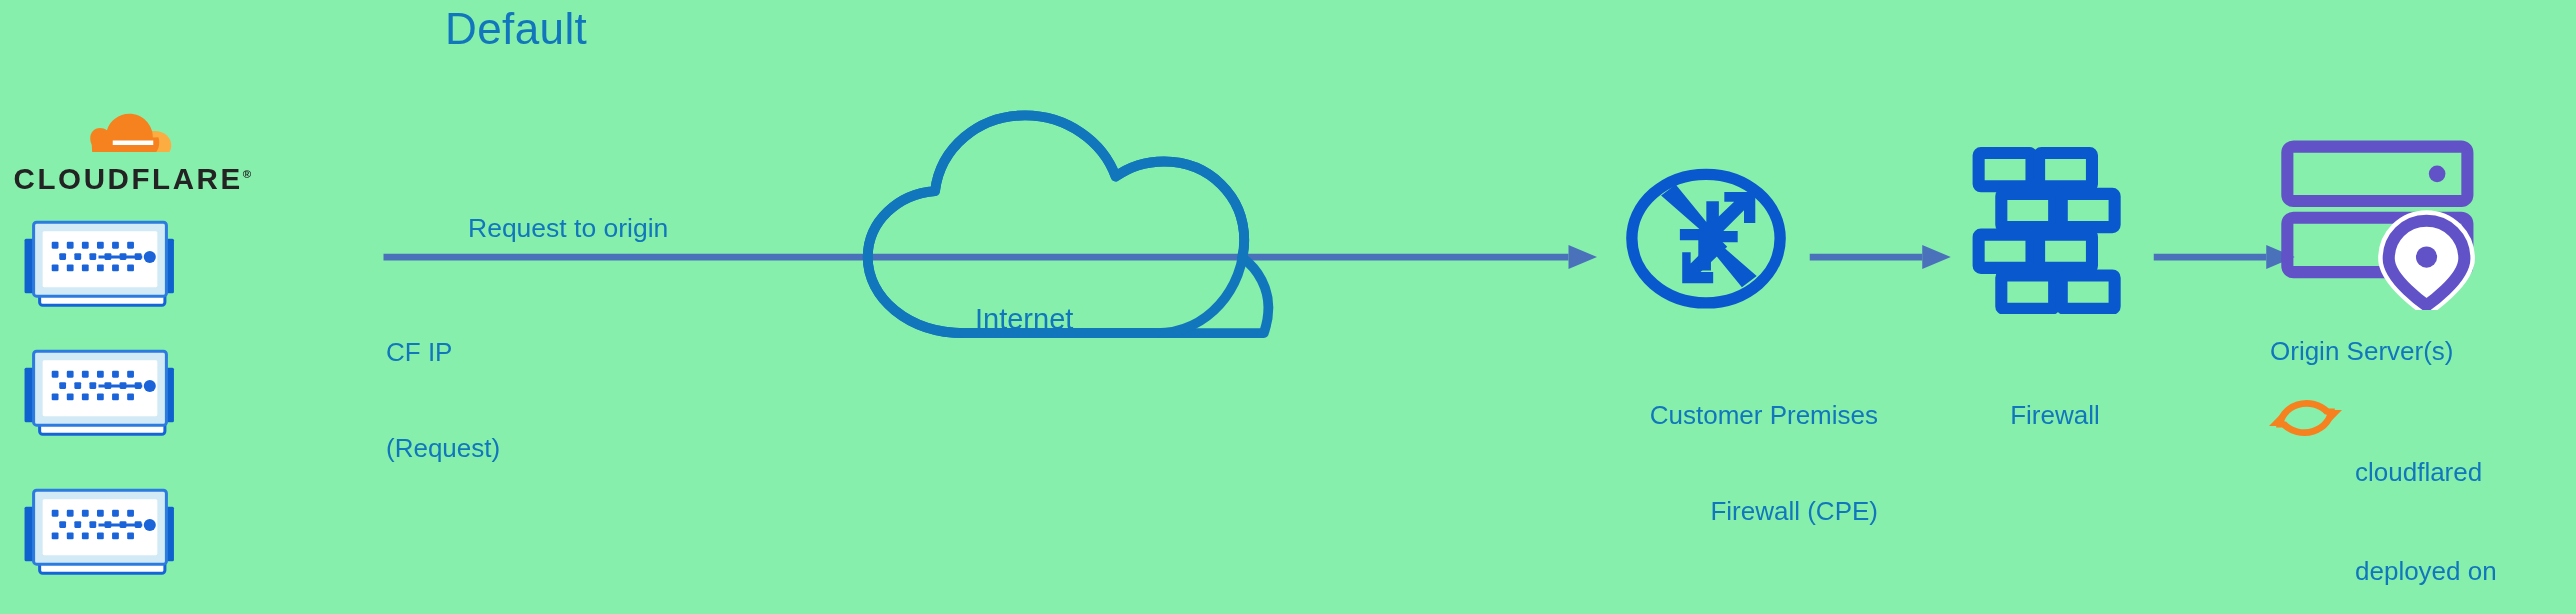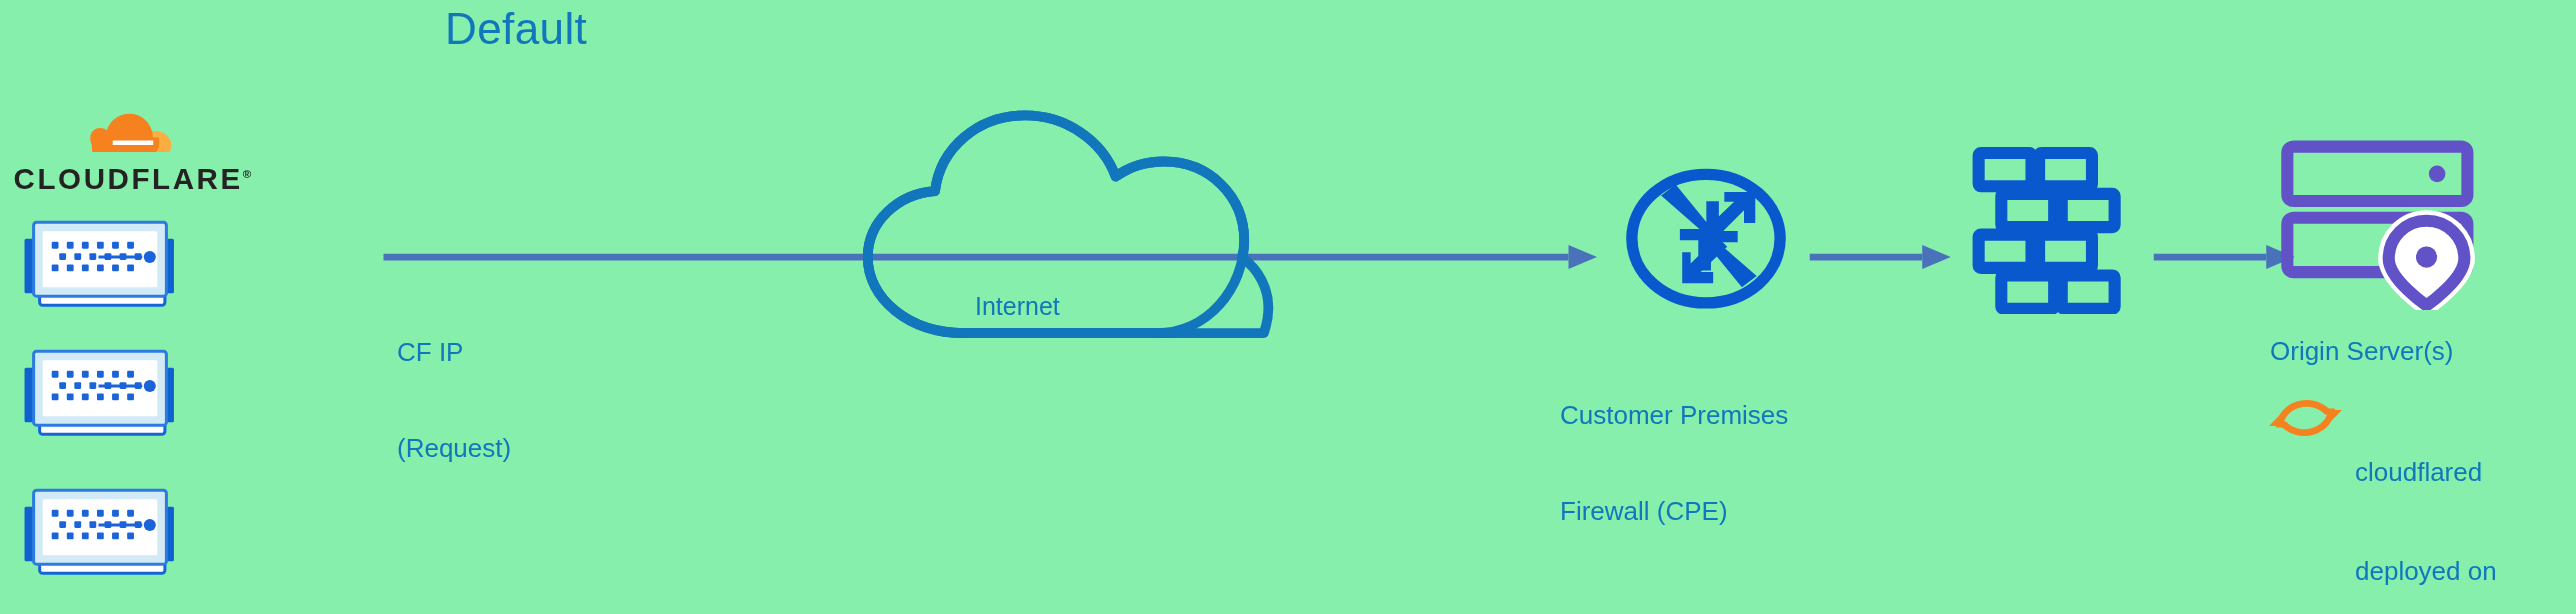--- a/index.html
+++ b/index.html
@@ -72,31 +72,30 @@
     white-space: pre;
   }
   #label-request-to-origin {
     left: 468px;
     top: 212px;
     font-size: 26.5px;
   }
   #label-cf-ip {
     left: 386px;
     top: 272px;
-    margin-left: 11px;
   }
   #label-internet {
     left: 975px;
-    top: 290px;
-    font-size: 25px;
+    top: 303px;
+    font-size: 29px;
   }
   #label-cpe {
     left: 1560px;
     top: 335px;
-    text-align: left;
+    text-align: right;
     width: 318px;
   }
   #label-firewall {
     left: 1896px;
     top: 335px;
     text-align: center;
     width: 318px;
   }
   #label-origin-server {
     left: 2270px;
@@ -256,20 +255,21 @@
              Z" fill="none" stroke="#1176BC" stroke-width="13" stroke-linejoin="round"></path>
     <path d="M170 300 C 95 300 42 253 42 200 C 42 152 82 116 131 112
              C 138 55 188 12 250 12 C 305 12 353 46 370 93
              C 388 80 410 73 434 73 C 494 73 540 119 540 177
              C 540 240 492 300 424 300 Z" fill="none" stroke="#1176BC" stroke-width="13" stroke-linejoin="round"></path>
     <line x1="170" y1="300" x2="424" y2="300" stroke="#1176BC" stroke-width="13" stroke-linecap="round"></line>
   </svg>
 
   <div class="abs label" id="label-internet">Internet</div>
 
+  <div class="abs label" id="label-request-to-origin">Request to origin</div>
 
   <div class="abs label" id="label-cf-ip">
     <div>CF IP</div>
     <div>(Request)</div>
   </div>
 
   <svg class="abs" id="cpe-router-icon" viewBox="0 0 230 195">
     <ellipse cx="115" cy="97" rx="98" ry="85" fill="none" stroke="#0A58CE" stroke-width="15"></ellipse>
 
     <g fill="#0A58CE">
@@ -306,20 +306,21 @@
       <rect x="44" y="66" width="70" height="44" rx="3"></rect>
       <rect x="124" y="66" width="70" height="44" rx="3"></rect>
       <rect x="14" y="120" width="70" height="44" rx="3"></rect>
       <rect x="94" y="120" width="70" height="44" rx="3"></rect>
       <rect x="44" y="174" width="70" height="44" rx="3"></rect>
       <rect x="124" y="174" width="70" height="44" rx="3"></rect>
     </g>
   </svg>
 
   <div class="abs label" id="label-firewall">
+    <div>Firewall</div>
   </div>
 
   <svg class="abs connector" id="connector-fw-origin" viewBox="0 0 190 40">
     <line x1="0" y1="20" x2="150" y2="20" stroke="#4A72BA" stroke-width="9"></line>
     <path d="M150 4 L188 20 L150 36 Z" fill="#4A72BA"></path>
   </svg>
 
   <svg class="abs" id="origin-server-icon" viewBox="0 0 265 230">
 
     <rect x="12" y="14" width="238" height="72" rx="8" fill="none" stroke="#6152C8" stroke-width="16"></rect>

